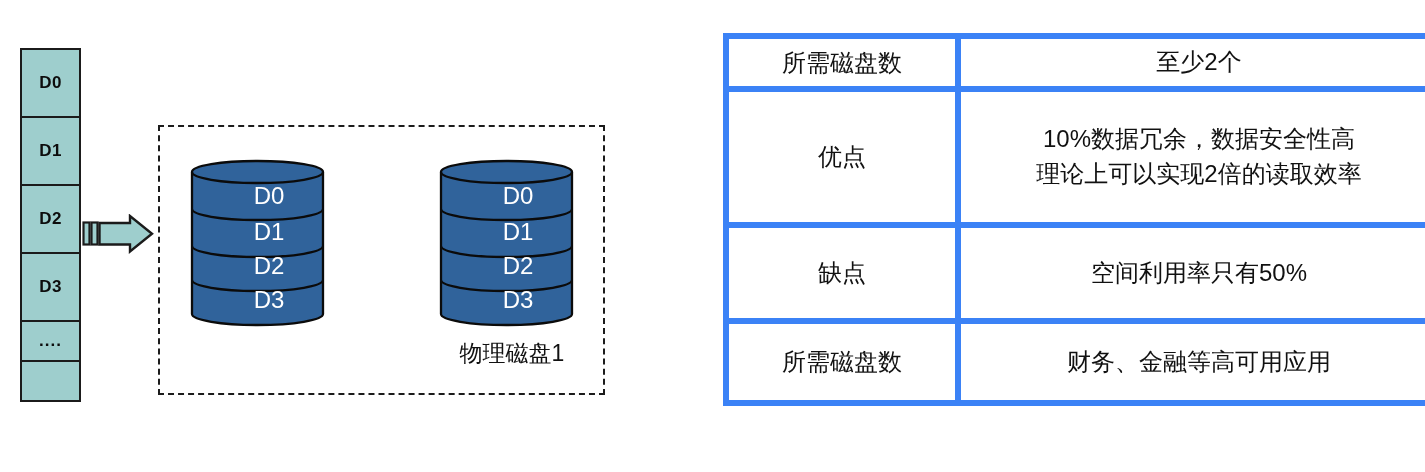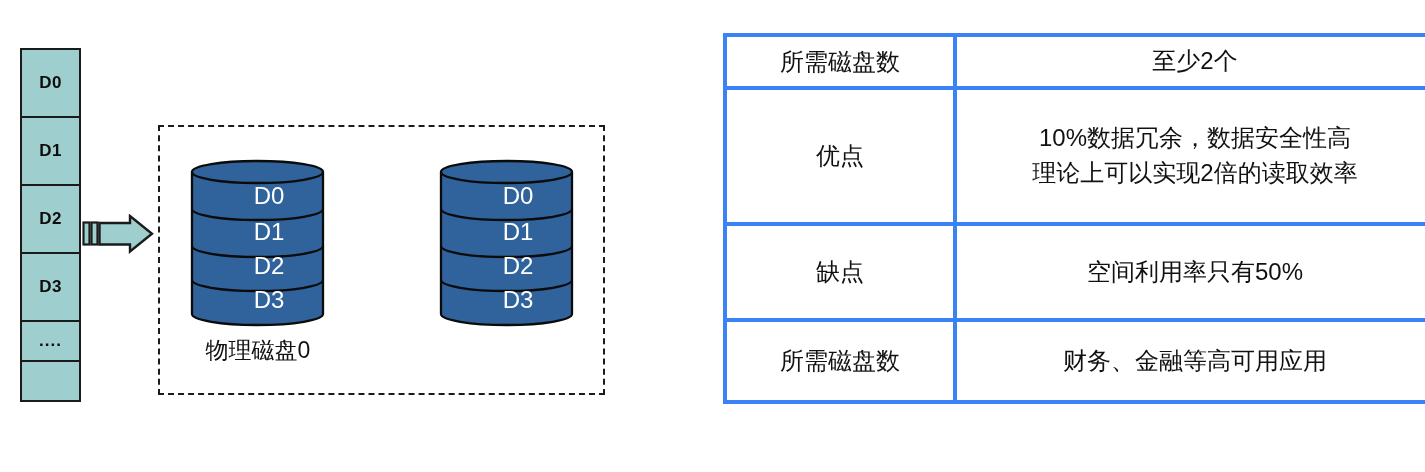--- a/index.html
+++ b/index.html
@@ -54,21 +54,21 @@
   .lbl-1{left:417px;top:338px;}
 
   
   .spec-table{
     position:absolute;left:723px;top:33px;
     width:678px;height:367px;
     border-collapse:collapse;
     table-layout:fixed;
   }
   .spec-table td{
-    border:4px solid #3b82f6;
+    border:6px solid #3b82f6;
     text-align:center;
     vertical-align:middle;
     color:#111;
     font-size:24px;
     font-family:"Liberation Sans","DejaVu Sans",sans-serif;
     padding:4px 6px;
   }
   .spec-table td.keycol{width:214px;}
   .spec-table td.valcol{width:464px;}
   .r1{height:53px;}
@@ -134,21 +134,20 @@
       <ellipse cx="68.5" cy="14" rx="65.5" ry="11" fill="#30639B" stroke="#0b0b0b" stroke-width="2.3"></ellipse>
 
       <path d="M3 14 L3 156 A65.5 11 0 0 0 134 156 L134 14" fill="none" stroke="#0b0b0b" stroke-width="2.3"></path>
 
       <text x="80" y="46" fill="#ffffff" font-size="24" font-family="Liberation Sans, DejaVu Sans, sans-serif" text-anchor="middle">D0</text>
       <text x="80" y="82" fill="#ffffff" font-size="24" font-family="Liberation Sans, DejaVu Sans, sans-serif" text-anchor="middle">D1</text>
       <text x="80" y="116" fill="#ffffff" font-size="24" font-family="Liberation Sans, DejaVu Sans, sans-serif" text-anchor="middle">D2</text>
       <text x="80" y="150" fill="#ffffff" font-size="24" font-family="Liberation Sans, DejaVu Sans, sans-serif" text-anchor="middle">D3</text>
     </svg>
   </div>
-  <div class="cyl-label lbl-0">物理磁盘0</div>
 
   <div class="cyl cyl-1">
     <svg width="137" height="170" viewBox="0 0 137 170">
       <defs>
         <clipPath id="clip1">
           <path d="M3 14 L134 14 L134 156 A65.5 11 0 0 1 3 156 Z"></path>
         </clipPath>
       </defs>
       <path d="M3 14 L3 156 A65.5 11 0 0 0 134 156 L134 14 Z" fill="#30639B"></path>
       <g clip-path="url(#clip1)" fill="none" stroke="#0b0b0b" stroke-width="2.3">
@@ -157,20 +156,21 @@
         <path d="M3 122 A65.5 11 0 0 0 134 122"></path>
       </g>
       <ellipse cx="68.5" cy="14" rx="65.5" ry="11" fill="#30639B" stroke="#0b0b0b" stroke-width="2.3"></ellipse>
       <path d="M3 14 L3 156 A65.5 11 0 0 0 134 156 L134 14" fill="none" stroke="#0b0b0b" stroke-width="2.3"></path>
       <text x="80" y="46" fill="#ffffff" font-size="24" font-family="Liberation Sans, DejaVu Sans, sans-serif" text-anchor="middle">D0</text>
       <text x="80" y="82" fill="#ffffff" font-size="24" font-family="Liberation Sans, DejaVu Sans, sans-serif" text-anchor="middle">D1</text>
       <text x="80" y="116" fill="#ffffff" font-size="24" font-family="Liberation Sans, DejaVu Sans, sans-serif" text-anchor="middle">D2</text>
       <text x="80" y="150" fill="#ffffff" font-size="24" font-family="Liberation Sans, DejaVu Sans, sans-serif" text-anchor="middle">D3</text>
     </svg>
   </div>
+  <div class="cyl-label lbl-1">物理磁盘1</div>
 
   <table class="spec-table">
     <tbody>
       <tr class="r1">
         <td class="keycol">所需磁盘数</td>
         <td class="valcol val-lines">
           <span>至少2个</span>
         </td>
       </tr>
       <tr class="r2">

